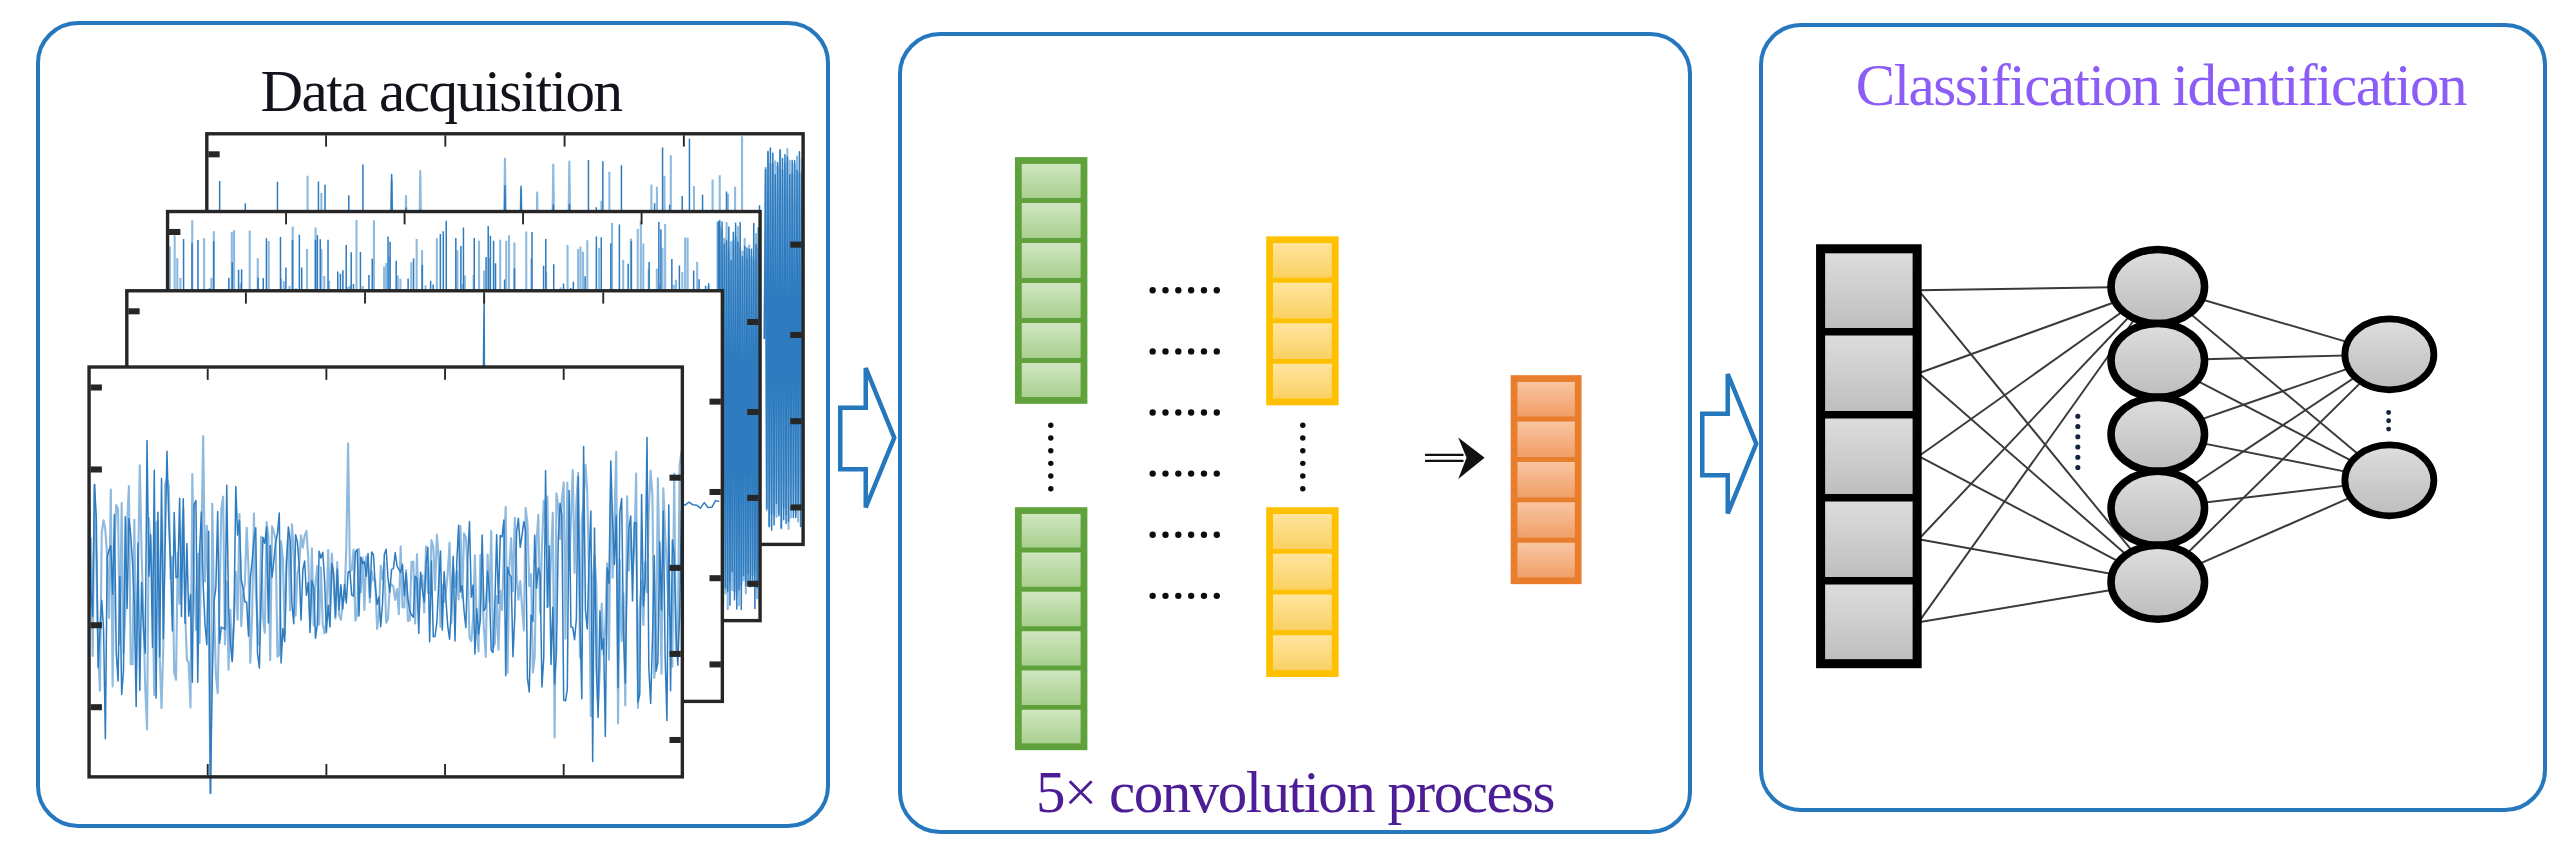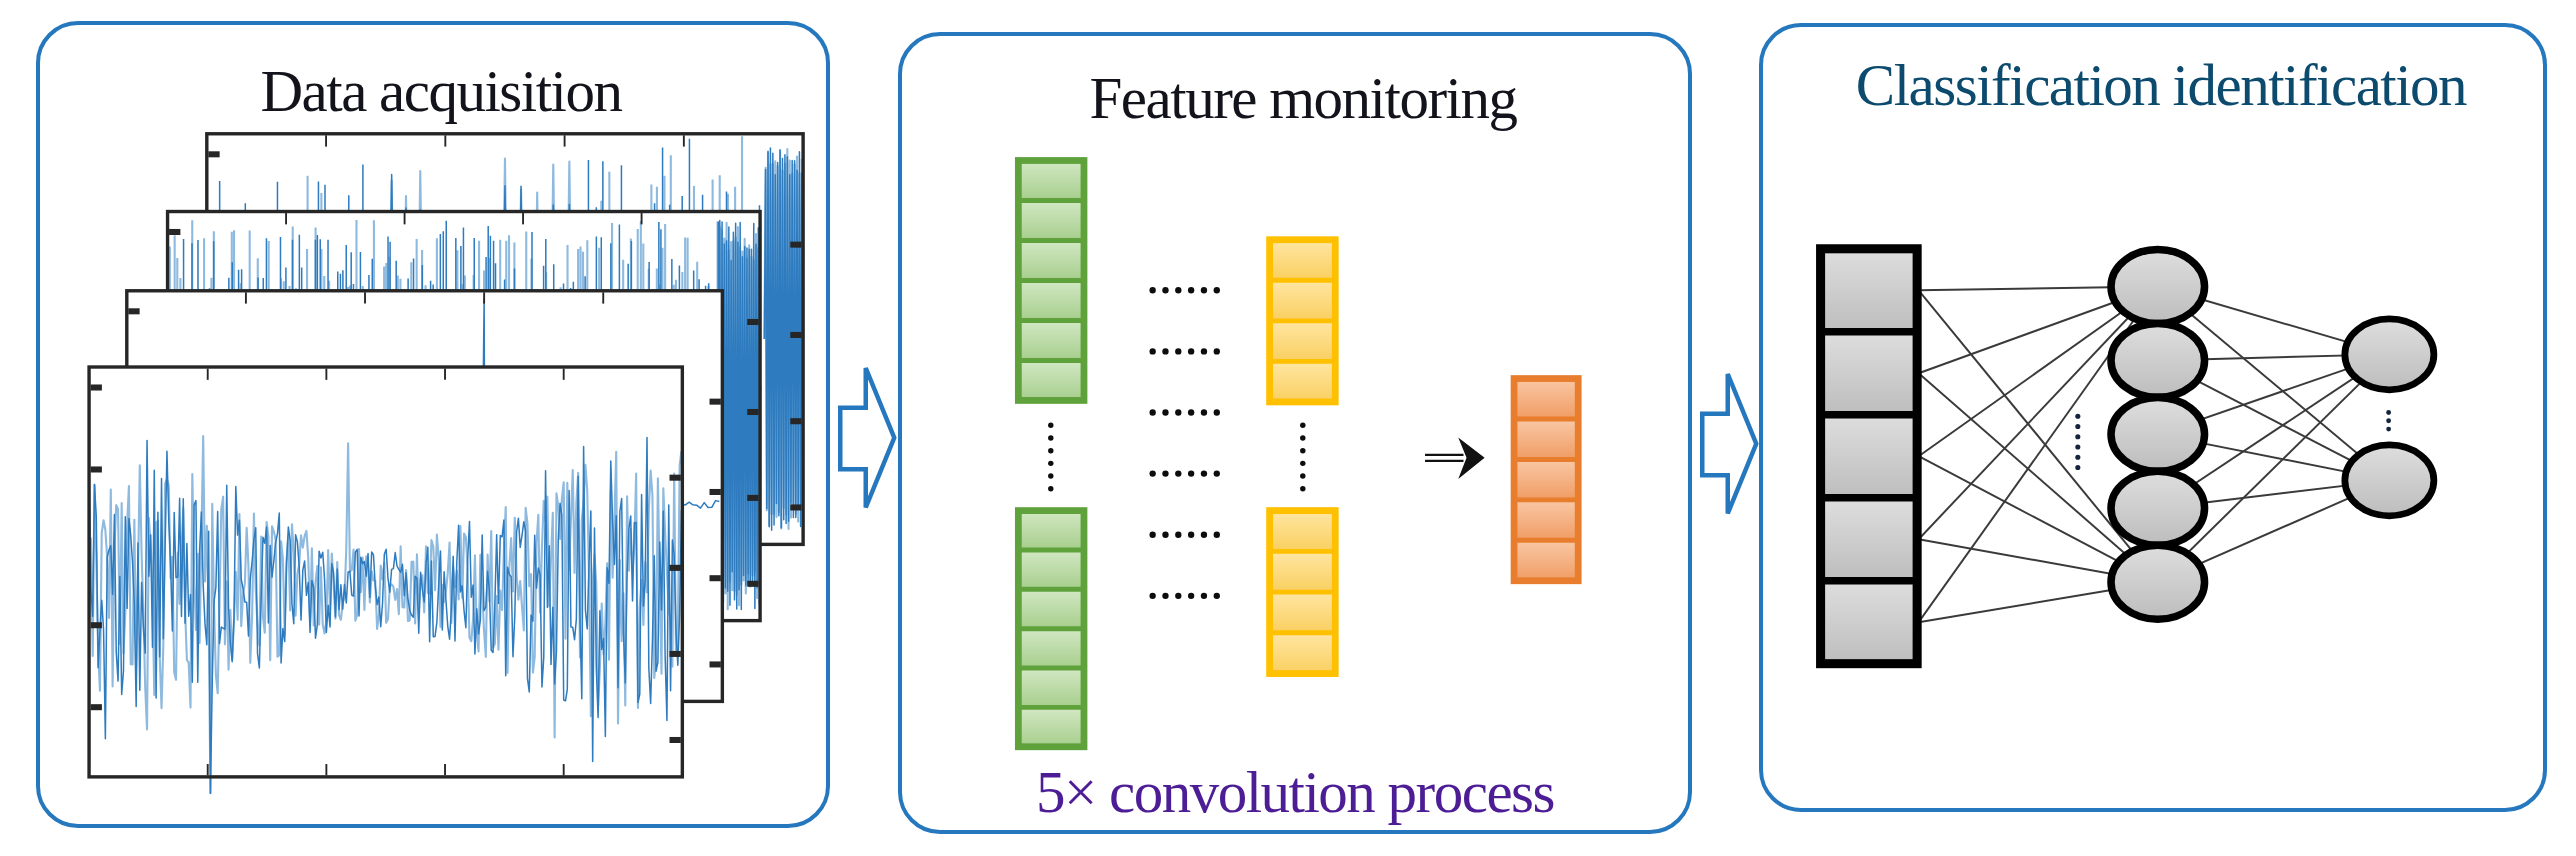--- a/index.html
+++ b/index.html
@@ -240,21 +240,20 @@
           <rect x="811" y="561.2" width="85" height="53.6" fill="url(#gOrange)"></rect>
           <rect x="811" y="614.8" width="85" height="53.6" fill="url(#gOrange)"></rect>
           <rect x="811" y="668.4" width="85" height="53.6" fill="url(#gOrange)"></rect>
           <line x1="811" y1="507.6" x2="896" y2="507.6" stroke="#E87E2D" stroke-width="6.5"></line>
           <line x1="811" y1="561.2" x2="896" y2="561.2" stroke="#E87E2D" stroke-width="6.5"></line>
           <line x1="811" y1="614.8" x2="896" y2="614.8" stroke="#E87E2D" stroke-width="6.5"></line>
           <line x1="811" y1="668.4" x2="896" y2="668.4" stroke="#E87E2D" stroke-width="6.5"></line>
           <rect x="811" y="454" width="85" height="268" fill="none" stroke="#E87E2D" stroke-width="9"></rect>
         </g>
       </svg>
-    <h2 class="title" style="top: 19.6px; color: rgb(19, 19, 28);">Feature monitoring</h2>
     <div class="caption" style="top: 722px; color: #4c1d95;">5× convolution process</div>
   </section>
 
   <section class="panel" id="panel-cls" style="left: 1759px; top: 22.6px; width: 788px; height: 789px; border-color: rgb(37, 119, 190);">
     <svg id="svg-cls" width="779" height="780" viewBox="0 0 1032 1034">
         <defs>
           <linearGradient id="gGray" x1="0" y1="0" x2="0" y2="1">
             <stop offset="0" stop-color="#DEDEDE"></stop>
             <stop offset="1" stop-color="#BDBDBD"></stop>
           </linearGradient>
@@ -311,21 +310,21 @@
         <g>
           <ellipse cx="830" cy="434" rx="59" ry="47" fill="url(#gGray)" stroke="#000000" stroke-width="9"></ellipse>
           <ellipse cx="830" cy="601" rx="59" ry="47" fill="url(#gGray)" stroke="#000000" stroke-width="9"></ellipse>
         </g>
         <g>
           <circle cx="829" cy="511" r="3.2" fill="#15233F"></circle>
           <circle cx="829" cy="522" r="3.2" fill="#15233F"></circle>
           <circle cx="829" cy="533" r="3.2" fill="#15233F"></circle>
         </g>
       </svg>
-    <h2 class="title" style="top: 16.6px; color: #0c4a6e;">Classification identification</h2>
+    <h2 class="title" style="top: 16.6px; color: #8b5cf6;">Classification identification</h2>
   </section>
 
   <svg class="flow" style="left:835px;top:363px" width="63" height="151" viewBox="0 0 84 200">
     <path class="flowp" d="M7 59 H41 V6 L79 99 L41 192 V141 H7 Z" fill="#fff" stroke="#2577BE" stroke-width="6" stroke-linejoin="miter"></path>
   </svg>
   <svg class="flow" style="left:1697px;top:369px" width="63" height="151" viewBox="0 0 84 200">
     <path class="flowp" d="M7 59 H41 V6 L79 99 L41 192 V141 H7 Z" fill="#fff" stroke="#2577BE" stroke-width="6" stroke-linejoin="miter"></path>
   </svg>
 
 </div>

